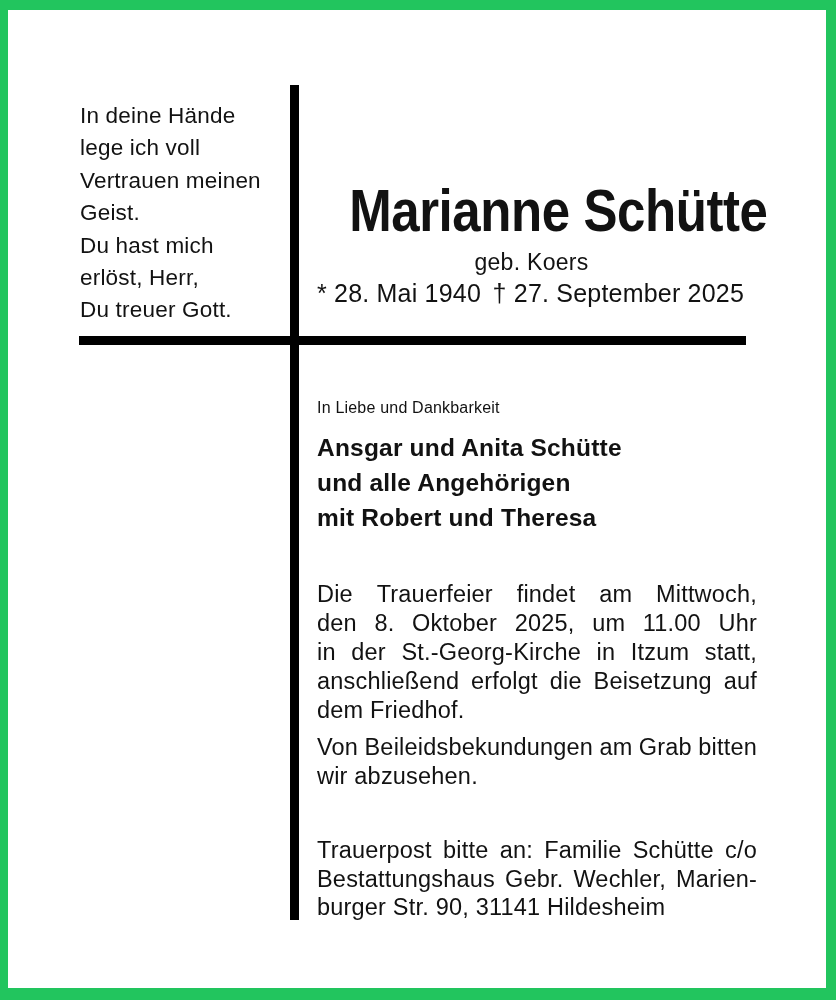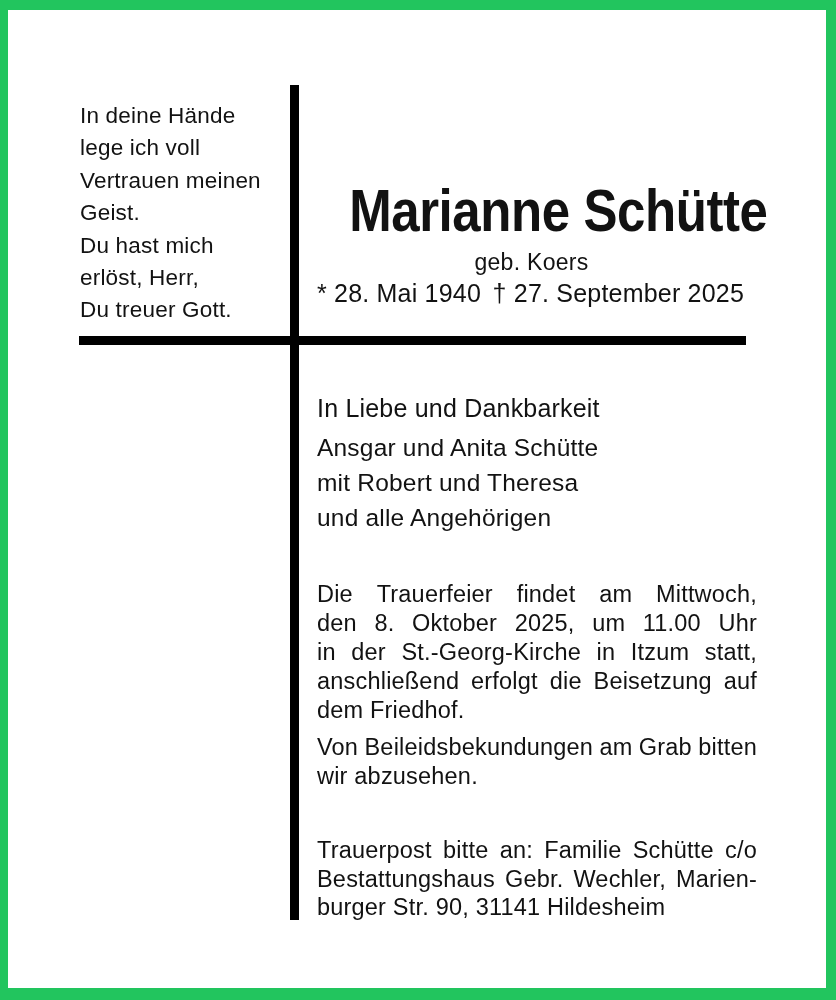--- a/index.html
+++ b/index.html
@@ -56,26 +56,26 @@
     font-size:25px;line-height:32px;
     padding-right:2px;
     letter-spacing:.2px;
   }
   .bodycol{
     position:absolute;
     left:317px;width:440px;
   }
   .intro{
     top:393px;
-    font-size:25px;line-height:30px;
+    font-size:16px;line-height:30px;
     letter-spacing:.2px;
   }
   .mourners{
     top:430px;
-    font-weight:normal;
+    font-weight:bold;
     font-size:24.5px;line-height:35px;
     letter-spacing:.2px;
   }
   .para{
     font-size:23.5px;line-height:29px;
     letter-spacing:.2px;
   }
   .funeral{top:580px;}
   .note{top:733px;}
   .mail{top:836px;line-height:28.5px;}
@@ -106,22 +106,22 @@
     <div class="dates">
       <span>* 28. Mai 1940</span>
       <span>† 27. September 2025</span>
     </div>
   </div>
 
   <div class="bodycol intro">In Liebe und Dankbarkeit</div>
 
   <div class="bodycol mourners">
     <div>Ansgar und Anita Schütte</div>
+    <div>und alle Angehörigen</div>
     <div>mit Robert und Theresa</div>
-    <div>und alle Angehörigen</div>
   </div>
 
   <div class="bodycol para funeral">
     <div class="jline">
         <span>Die</span>
         <span>Trauerfeier</span>
         <span>findet</span>
         <span>am</span>
         <span>Mittwoch,</span>
       </div>

